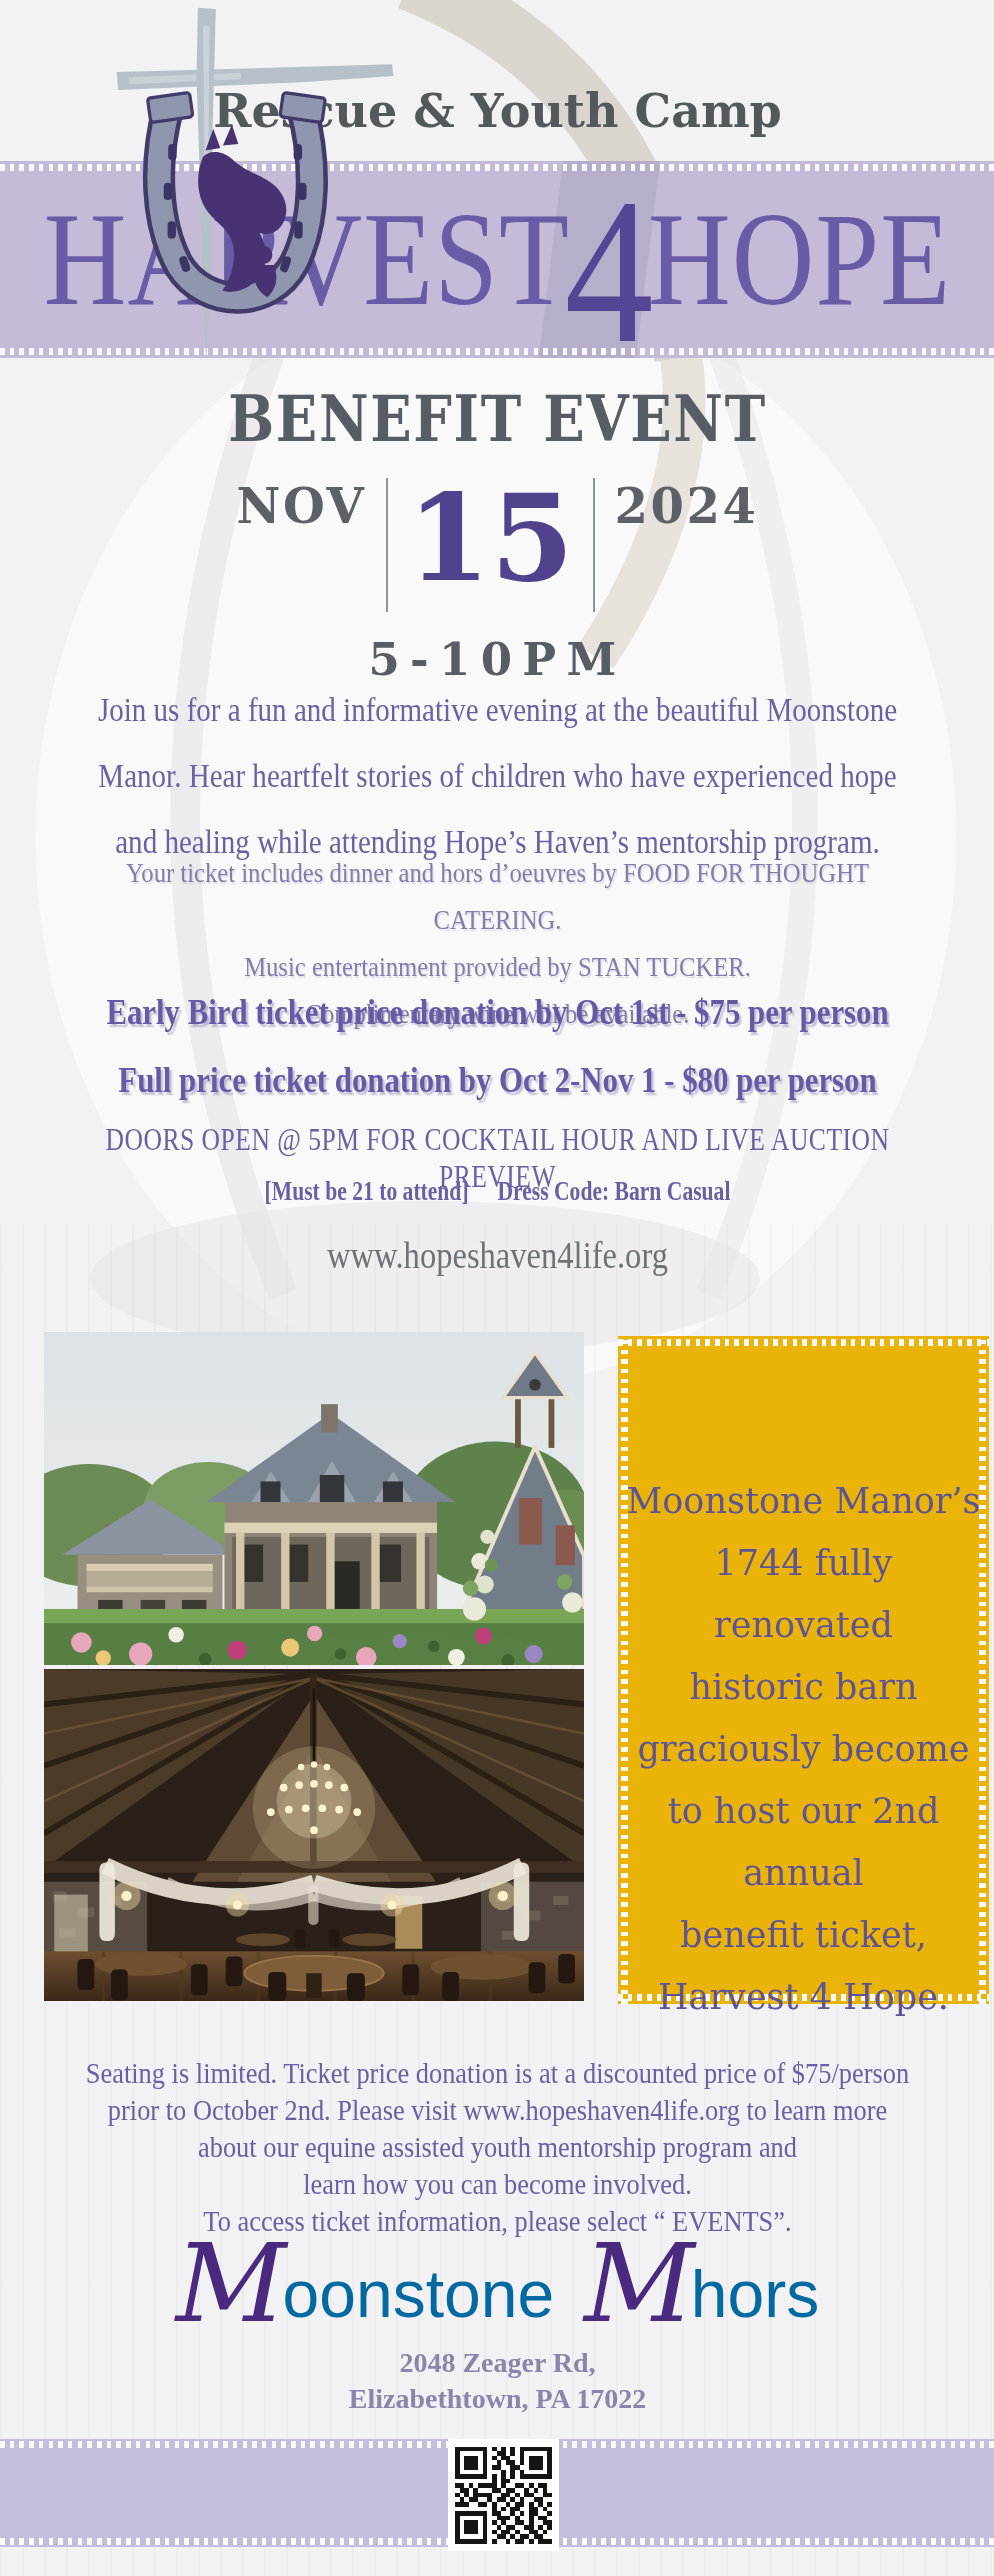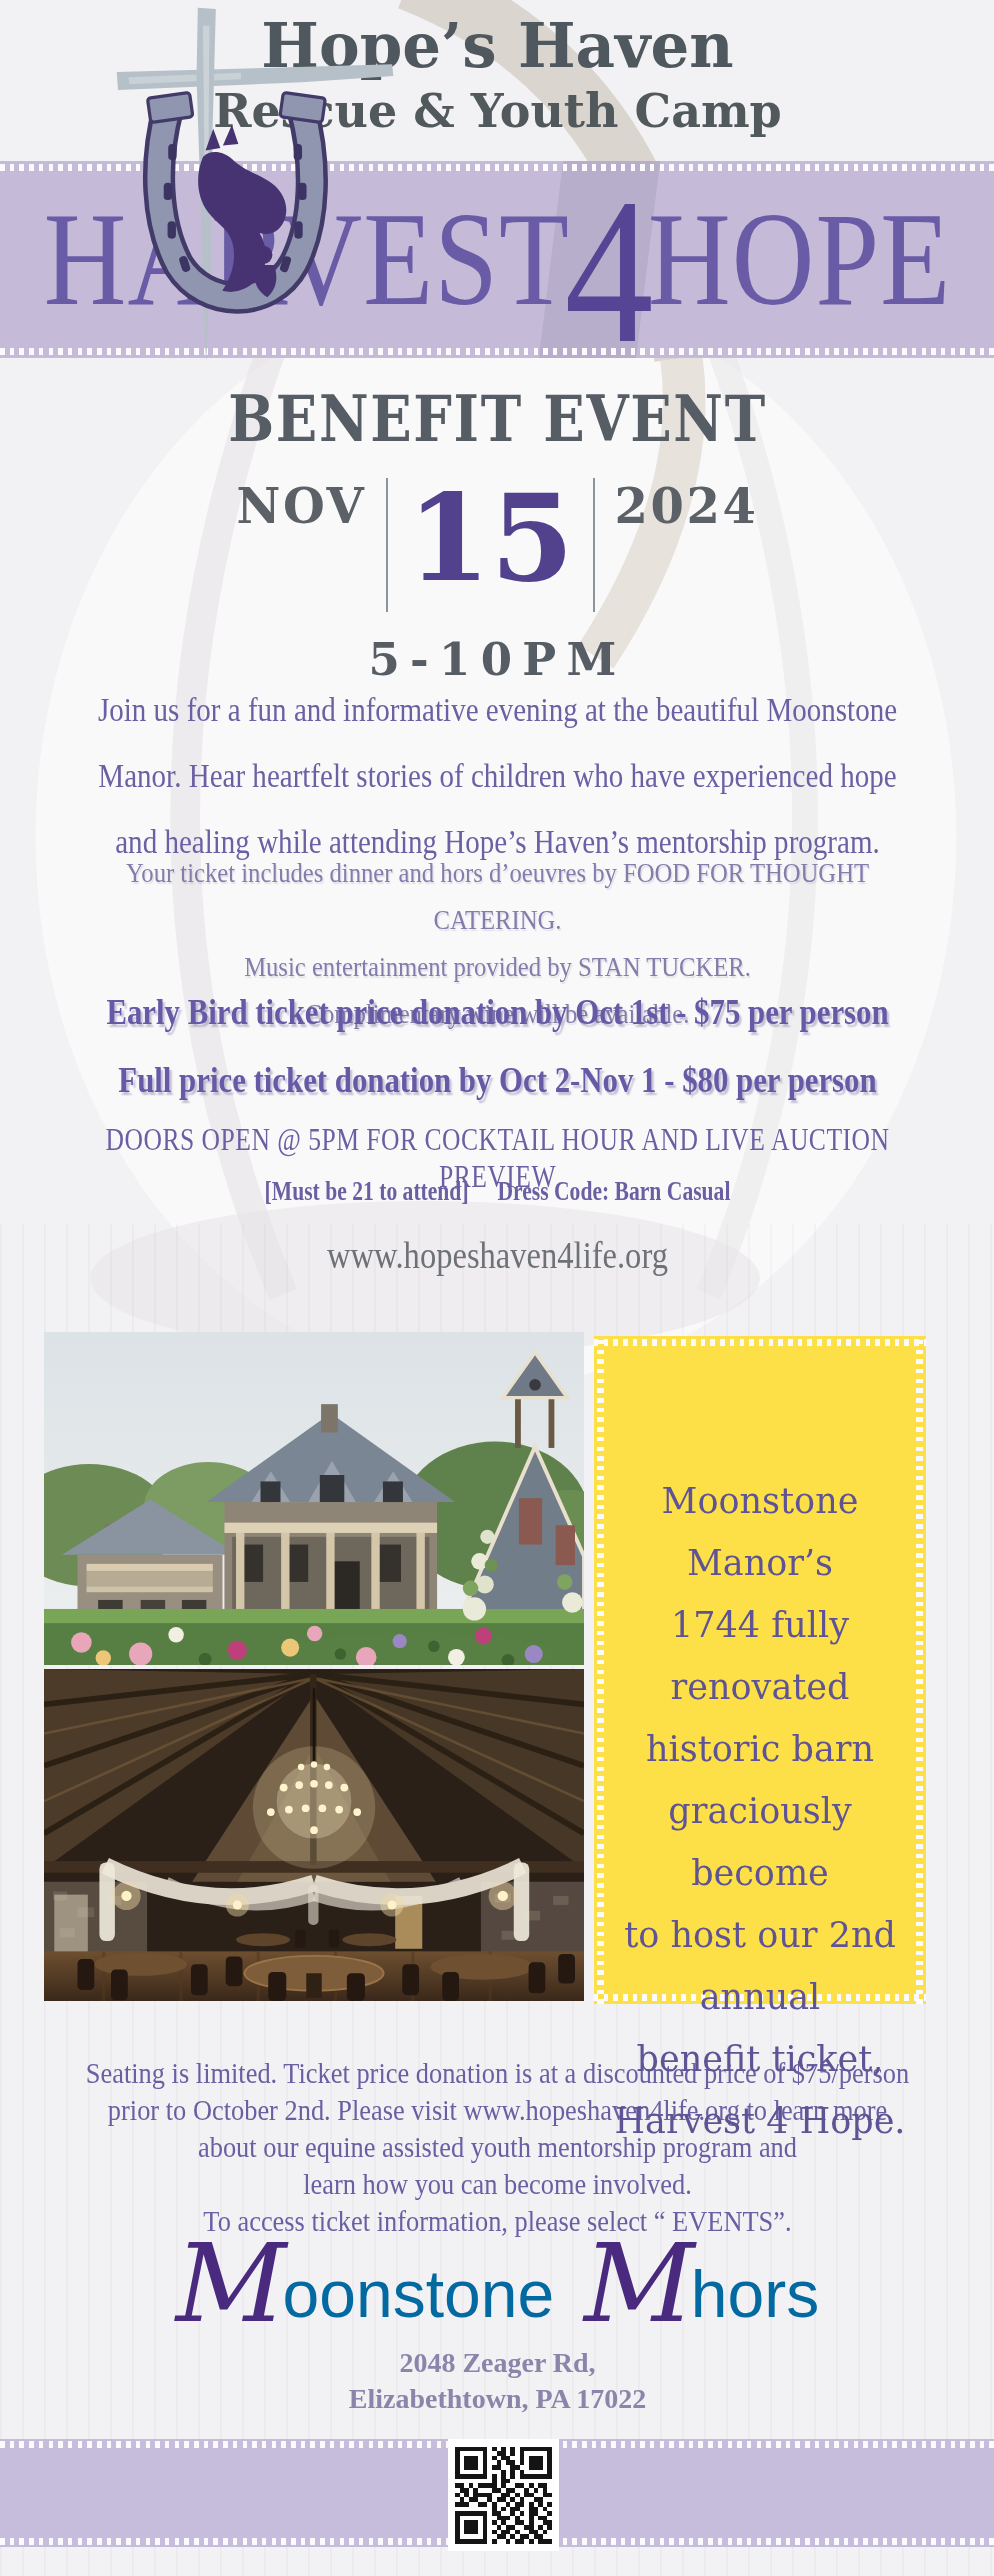--- a/index.html
+++ b/index.html
@@ -56,22 +56,22 @@
   .restrict .gap{display:inline-block;width:36px;}
   .website{top:1234px;font-size:37px;color:#6d7277;}
 
   
   .photo{position:absolute;left:44px;width:540px;z-index:2;}
   .photo svg{display:block;width:100%;height:100%;}
   .photo1{top:1332px;height:333px;}
   .photo2{top:1669px;height:332px;}
 
   
-  .venue-box{position:absolute;left:594px;top:1336px;width:332px;height:668px;
-    background:#fde047;z-index:2;}
+  .venue-box{position:absolute;left:618px;top:1336px;width:332px;height:668px;
+    background:#eab308;z-index:2;padding-left:39px;}
   .venue-box .top{top:3.2px;} .venue-box .bot{bottom:3.2px;}
   .venue-box .lft{left:3.2px;} .venue-box .rgt{right:3.2px;}
   .venue-text{position:absolute;left:6.4px;right:6.4px;top:134px;text-align:center;
     font-family:"DejaVu Serif","Liberation Serif",serif;
     font-size:35px;line-height:62px;color:#5e5394;}
 
   
   .closing{top:2054px;font-size:30px;line-height:37px;color:#6b5fa3;}
 
   
@@ -132,21 +132,20 @@
       <polygon points="150,234 162,200 173,230"></polygon>
       <polygon points="177,226 191,194 201,224"></polygon>
       <path d="M 146,244 C 134,272 136,306 154,330 C 170,350 186,356 192,378 C 198,402 192,428 176,452
                C 198,458 222,448 236,426 C 248,406 246,382 234,362 C 252,368 268,358 274,338
                C 280,316 268,292 246,280 C 228,270 206,262 192,248 C 178,234 156,232 146,244 Z"></path>
       <circle cx="240" cy="396" r="14"></circle>
       <path d="M 228,412 C 222,432 228,452 246,462 C 260,450 264,430 256,412 Z"></path>
     </g>
   </svg>
 
-  <div class="abs ctr org-name dj">Hope’s Haven</div>
   <div class="abs ctr org-sub dj">Rescue &amp; Youth Camp</div>
 
   <div class="abs banner">
     <div class="banner-stem"></div>
     <div class="stitch-h top"></div>
     <div class="stitch-h bot"></div>
     <div class="harvest">
         <span class="hw">HARVEST</span>
         <span class="h4">4</span>
         <span class="hw">HOPE</span>

